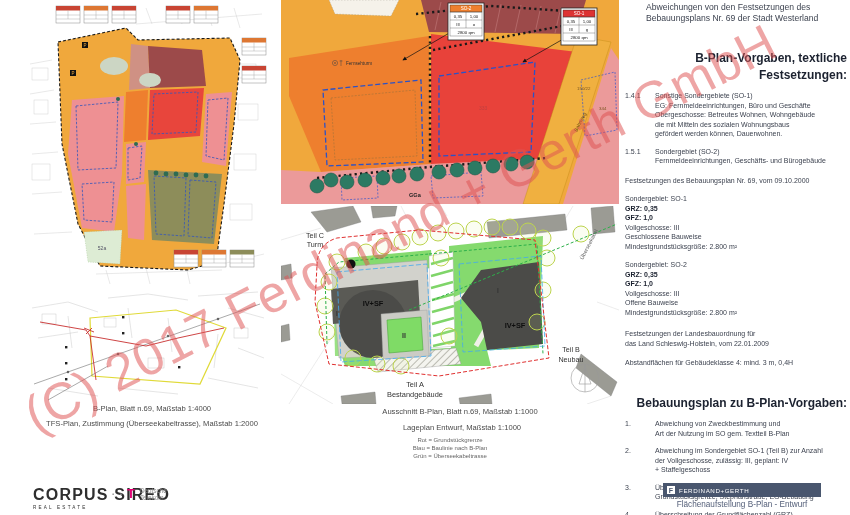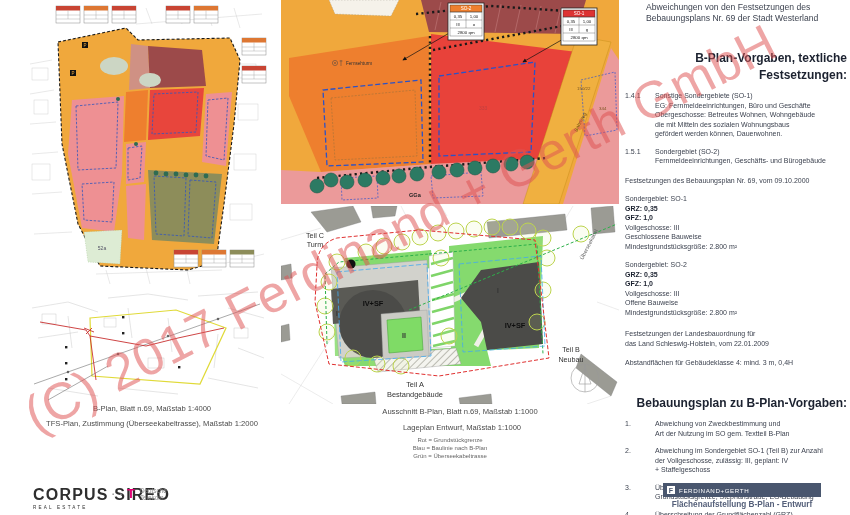--- a/index.html
+++ b/index.html
@@ -26,21 +26,21 @@
   .tele{position:absolute;left:112px;top:487px;display:flex;align-items:flex-start;}
   .tele .dots{color:#9a9a9a;font-size:6px;letter-spacing:2px;margin-top:4px;}
   .tele .tt{color:#e20074;font-weight:bold;font-size:13px;margin:0 3px;line-height:1;}
   .tele .tn{color:#8a8a8a;font-size:6.4px;line-height:1.15;margin-left:2px;white-space:pre-line;}
   .fgbar{position:absolute;left:663px;top:483px;width:158px;height:14px;background:#49566e;
          display:flex;align-items:center;padding-left:4px;box-sizing:border-box;}
   .fgbar .sq{width:8px;height:8px;background:#fff;color:#49566e;font-size:7px;font-weight:bold;
              display:flex;align-items:center;justify-content:center;margin-right:4px;}
   .fgbar .nm{color:#ffffff;font-size:6.2px;letter-spacing:0.6px;}
   .sheet-title{position:absolute;left:663px;top:500px;width:158px;text-align:center;
-               font-size:8.2px;color:#55607a;font-weight:bold;}
+               font-size:8.2px;color:#55607a;}
   
   .wm{position:absolute;left:28px;top:388px;font-size:52px;font-weight:400;letter-spacing:1px;
       color:rgba(222,82,82,0.52);transform:rotate(-27deg);transform-origin:0 50%;
       white-space:nowrap;pointer-events:none;z-index:50;}
 </style>
 </head>
 <body>
 
 <div class="page">
 

